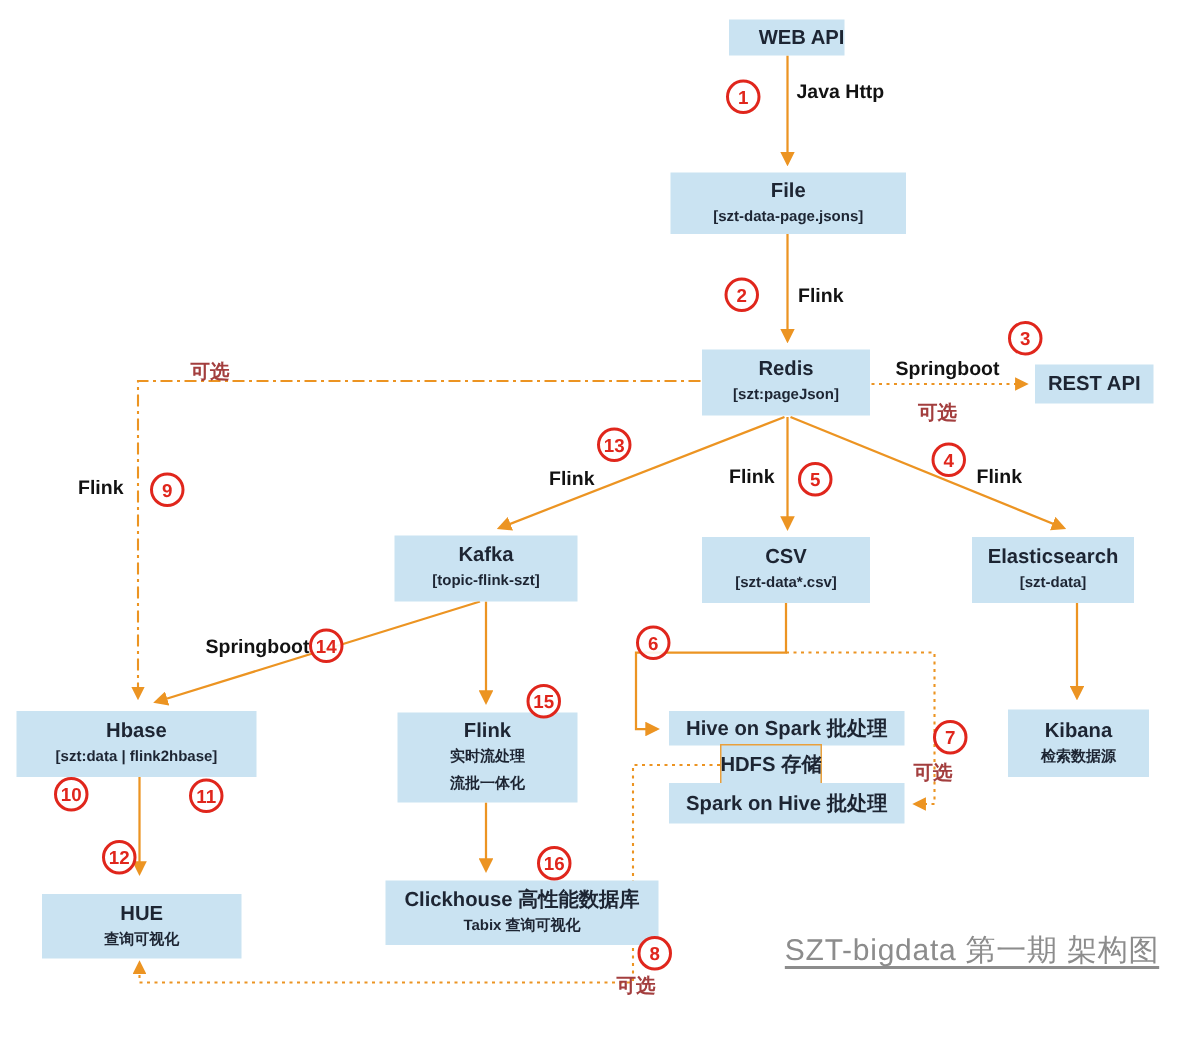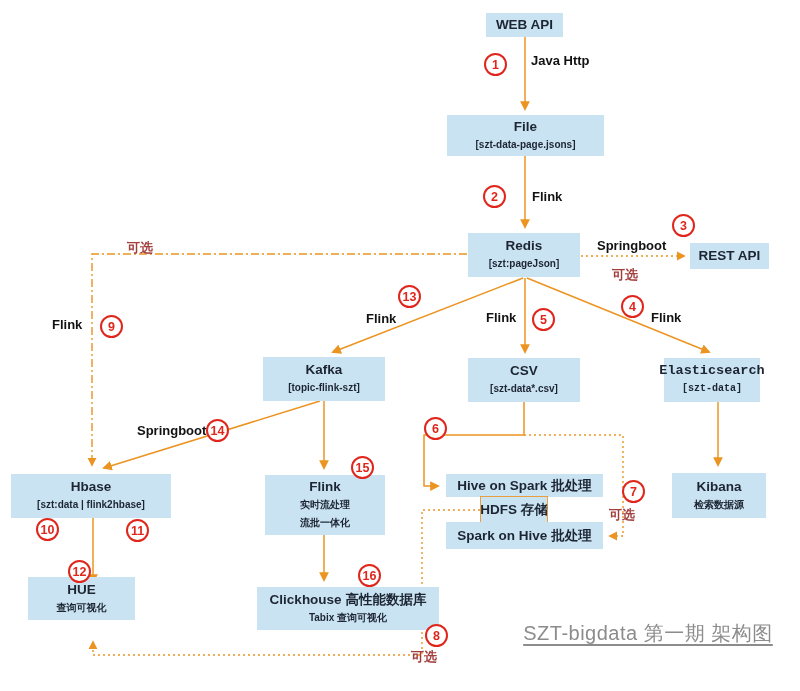--- a/index.html
+++ b/index.html
@@ -56,21 +56,21 @@
     </g>
 
     <g stroke="#ec9422" stroke-width="1.4" fill="none">
       <path d="M581 256 H684" stroke-dasharray="2 3" marker-end="url(#arr)"></path>
       <path d="M467 254 H92 V465" stroke-dasharray="8 3 2 3" marker-end="url(#arr)"></path>
       <path d="M524 435 H623 V536 H610" stroke-dasharray="2 3" marker-end="url(#arr)"></path>
       <path d="M480 510 H422 V655 H93 V642" stroke-dasharray="2 3" marker-end="url(#arr)"></path>
     </g>
   </svg>
 
-  <div class="node" style="left:486px;top:13px;width:77px;height:24px;">
+  <div class="node" style="left:486px;top:13px;width:77px;height:24px;align-items:flex-end;">
     <span class="l1">WEB API</span>
   </div>
 
   <div class="node" style="left:447px;top:115px;width:157px;height:41px;">
     <span class="l1">File</span>
     <span>[szt-data-page.jsons]</span>
   </div>
 
   <div class="node" style="left:468px;top:233px;width:112px;height:44px;">
     <span class="l1">Redis</span>
@@ -84,21 +84,21 @@
   <div class="node" style="left:263px;top:357px;width:122px;height:44px;">
     <span class="l1">Kafka</span>
     <span>[topic-flink-szt]</span>
   </div>
 
   <div class="node" style="left:468px;top:358px;width:112px;height:44px;">
     <span class="l1">CSV</span>
     <span>[szt-data*.csv]</span>
   </div>
 
-  <div class="node" style="left:664px;top:358px;width:96px;height:44px;font-family:Liberation Mono, monospace;">
+  <div class="node" style="left:648px;top:358px;width:108px;height:44px;">
     <span class="l1">Elasticsearch</span>
     <span>[szt-data]</span>
   </div>
 
   <div class="node" style="left:11px;top:474px;width:160px;height:44px;">
     <span class="l1">Hbase</span>
     <span>[szt:data | flink2hbase]</span>
   </div>
 
   <div class="node" style="left:265px;top:475px;width:120px;height:60px;">
@@ -117,21 +117,21 @@
 
   <div class="node" style="left:446px;top:522px;width:157px;height:27px;">
     <span class="l1">Spark on Hive 批处理</span>
   </div>
 
   <div class="node" style="left:672px;top:473px;width:94px;height:45px;">
     <span class="l1">Kibana</span>
     <span>检索数据源</span>
   </div>
 
-  <div class="node" style="left:28px;top:577px;width:107px;height:43px;">
+  <div class="node" style="left:28px;top:596px;width:133px;height:43px;">
     <span class="l1">HUE</span>
     <span>查询可视化</span>
   </div>
 
   <div class="node" style="left:233px;top:587px;width:182px;height:43px;margin-left:24px;">
     <span class="l1">Clickhouse 高性能数据库</span>
     <span>Tabix 查询可视化</span>
   </div>
 
   <div class="elabel" style="left:531px;top:53px;">Java Http</div>

